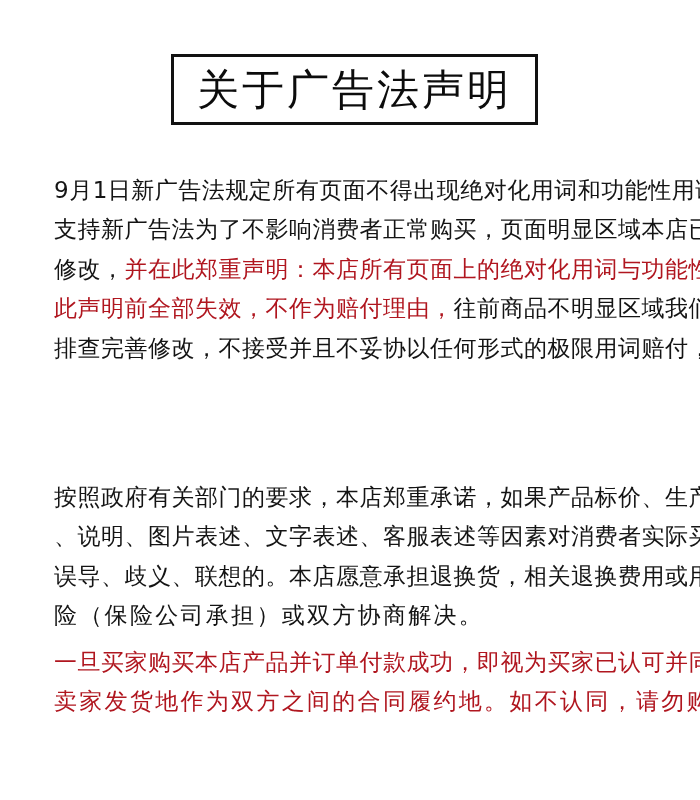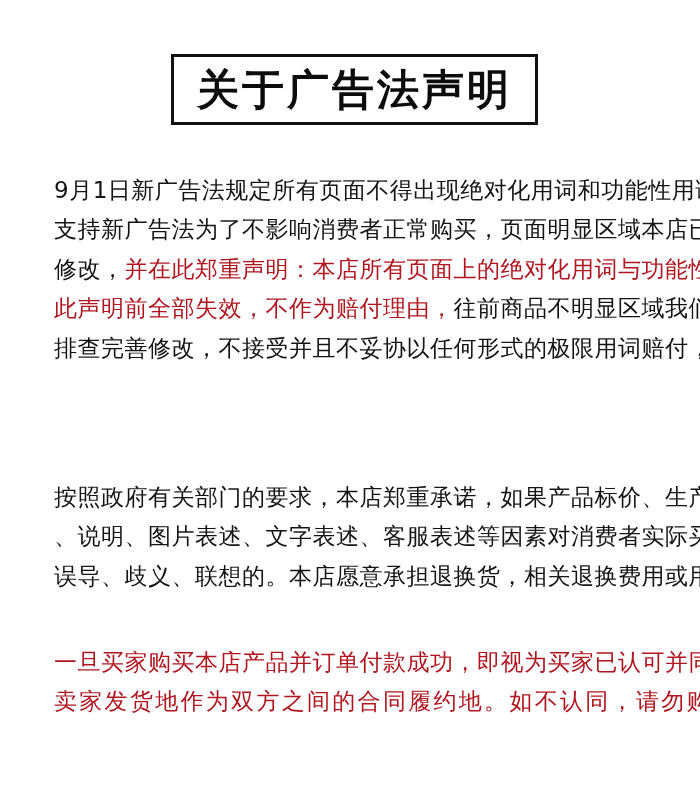--- a/index.html
+++ b/index.html
@@ -21,21 +21,21 @@
       top: 54px;
       width: 361px;
       height: 65px;
       border: 3px solid #111111;
       display: flex;
       align-items: center;
       justify-content: center;
     }
     .title-text {
       font-size: 42px;
-      font-weight: bold;
+      font-weight: normal;
       letter-spacing: 3px;
       color: #0c0c0c;
       white-space: nowrap;
       line-height: 1;
     }
     .para {
       position: absolute;
       left: 54px;
       width: 620px;
     }
@@ -87,20 +87,23 @@
 <div class="para" id="para2">
   <span class="line">
     <span class="seg-black">按照政府有关部门的要求，本店郑重承诺，如果产品标价、生产日期</span>
   </span>
   <span class="line">
     <span class="seg-black">、说明、图片表述、文字表述、客服表述等因素对消费者实际买产生</span>
   </span>
   <span class="line">
     <span class="seg-black">误导、歧义、联想的。本店愿意承担退换货，相关退换费用或用运费</span>
   </span>
+  <span class="line last">
+    <span class="seg-black">险（保险公司承担）或双方协商解决。</span>
+  </span>
 </div>
 
 <div class="para" id="para3">
   <span class="line">
     <span class="seg-red">一旦买家购买本店产品并订单付款成功，即视为买家已认可并同意将</span>
   </span>
   <span class="line last">
     <span class="seg-red">卖家发货地作为双方之间的合同履约地。如不认同，请勿购买。</span>
   </span>
 </div>

